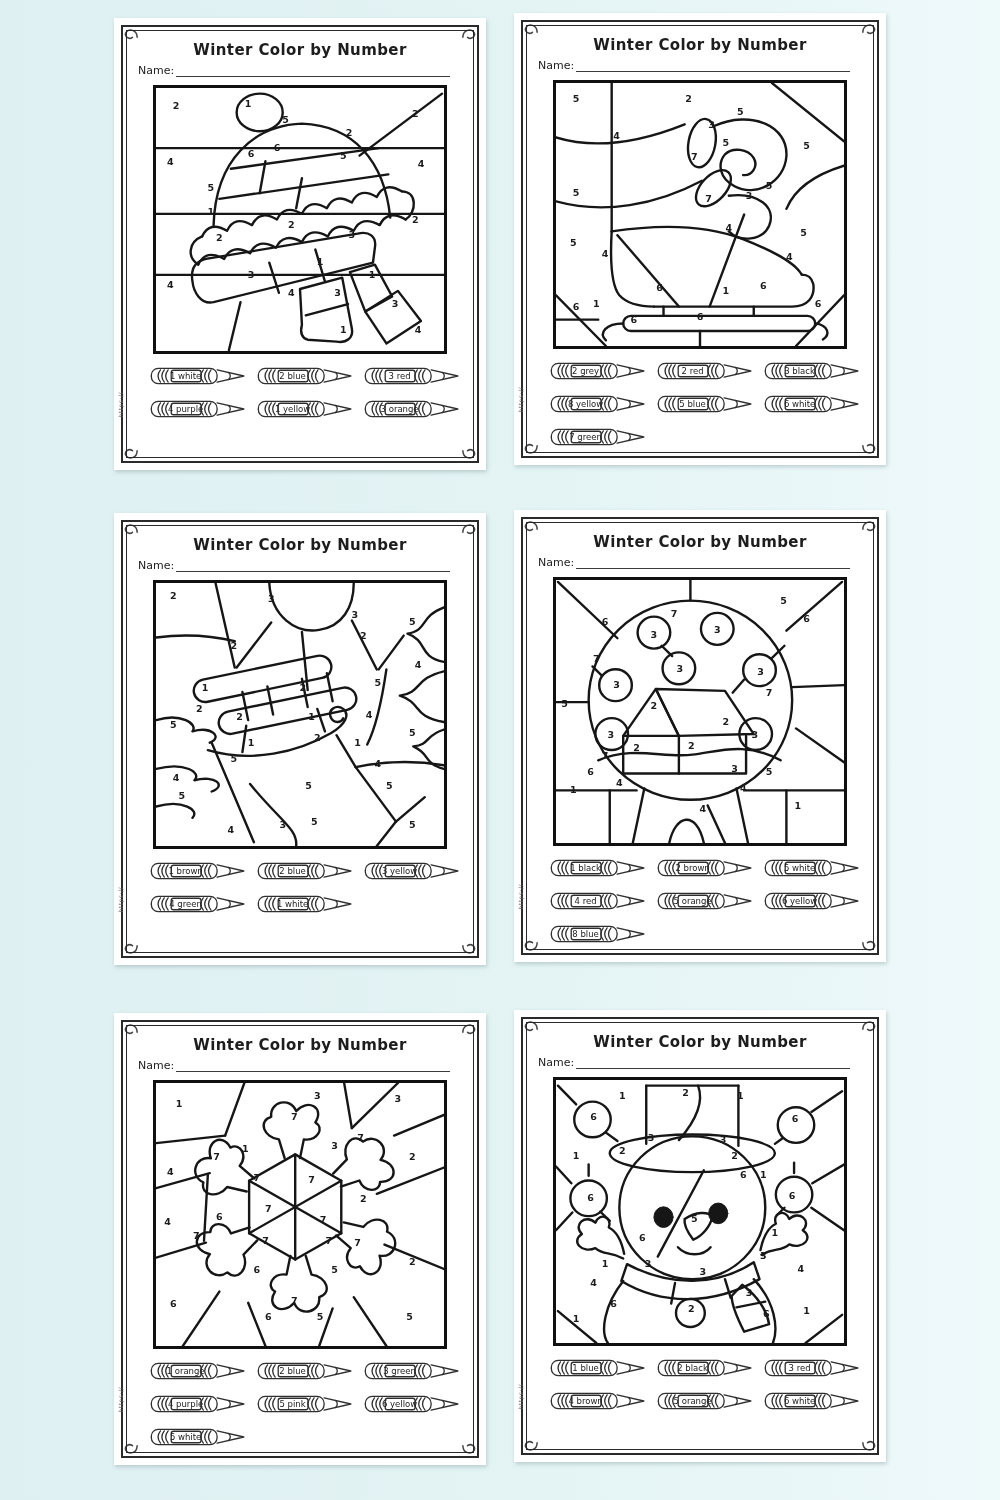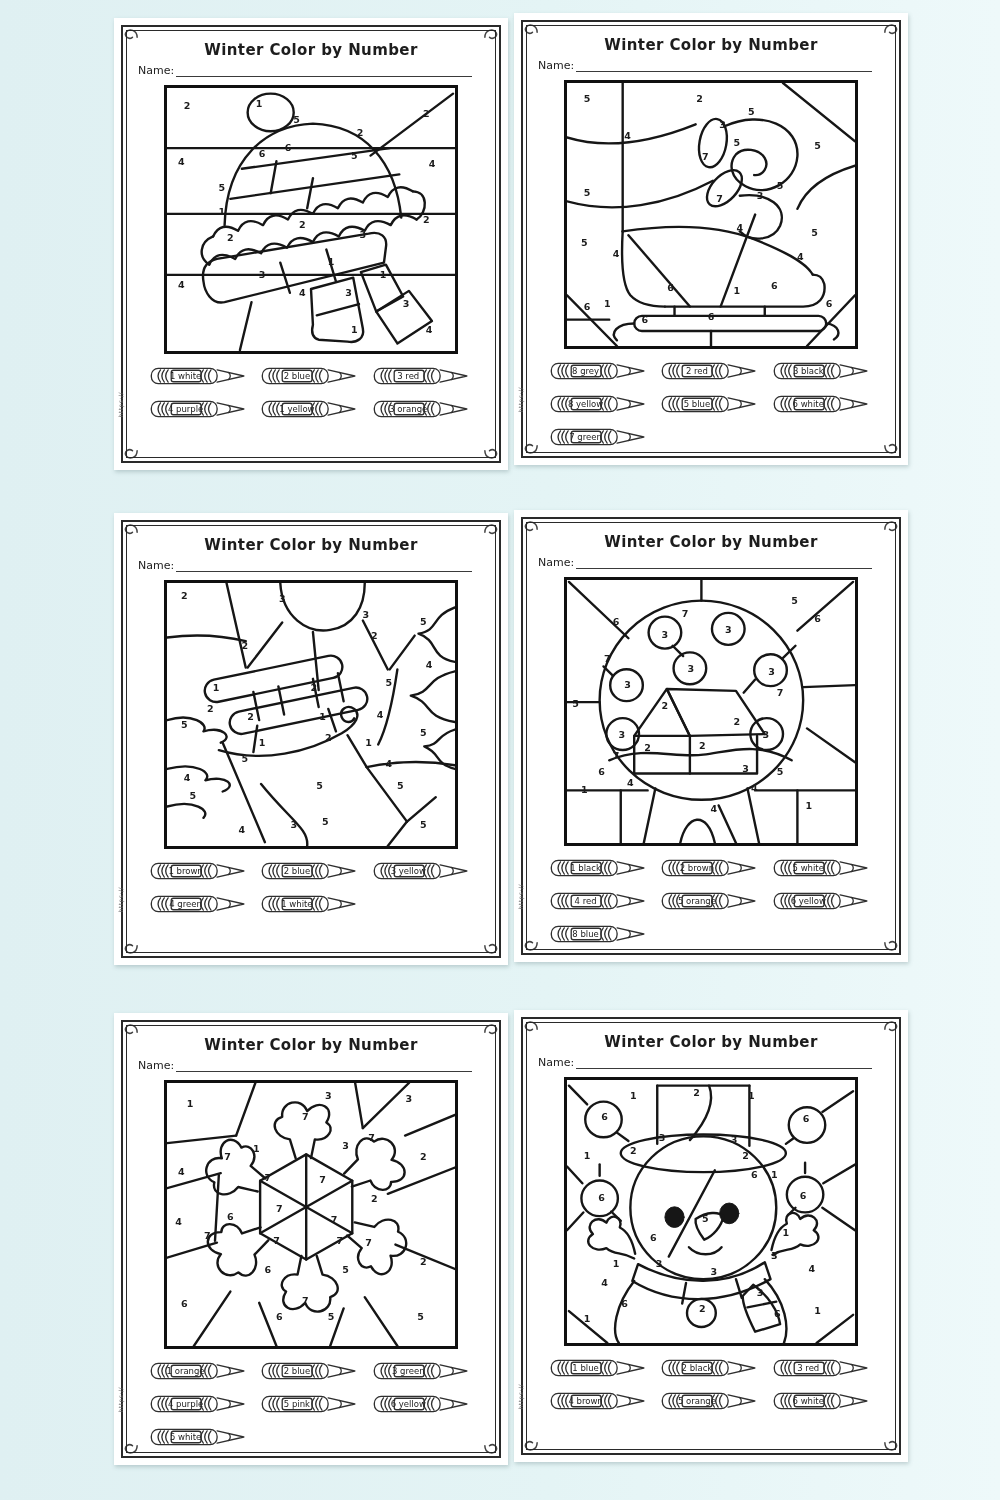--- a/index.html
+++ b/index.html
@@ -5,21 +5,20 @@
   html,body{margin:0;padding:0;}
   body{
     width:1000px;height:1500px;position:relative;
     background:linear-gradient(90deg,#dff0f2 0%, #e4f4f5 55%, #eef9fa 100%);
     font-family:"DejaVu Sans","Liberation Sans",sans-serif;
     overflow:hidden;
   }
   .page{
     position:absolute;width:372px;height:452px;background:#fff;
     box-shadow:1px 2px 4px rgba(60,90,95,.25);
-    padding-left:22px;
   }
   #p1{left:114px;top:18px}   #p2{left:514px;top:13px}
   #p3{left:114px;top:513px}  #p4{left:514px;top:510px}
   #p5{left:114px;top:1013px} #p6{left:514px;top:1010px}
   .frame{position:absolute;inset:7px;border:2px solid #2a2a2a;pointer-events:none}
   .frame2{position:absolute;inset:12px;border:1px solid #2a2a2a;pointer-events:none}
   .curl{position:absolute;width:15px;height:15px;opacity:.85}
   .curl path{stroke:#222;stroke-width:1.6;fill:none;stroke-linecap:round}
   .curl.tl{left:10px;top:9px}
   .curl.tr{right:10px;top:9px;transform:scaleX(-1)}
@@ -290,21 +289,21 @@
     <div class="legend">
         <div class="crayon">
           <svg class="crayon-svg" viewBox="0 0 132 34">
             <rect x="3" y="7" width="86" height="20" rx="9"></rect>
             <path d="M15,9 c-4,5 -4,11 0,16 M20,9 c-4,5 -4,11 0,16 M25,9 c-4,5 -4,11 0,16"></path>
             <rect x="29" y="9.5" width="39" height="15" rx="3"></rect>
             <path d="M71,9 c-4,5 -4,11 0,16 M76,9 c-4,5 -4,11 0,16 M81,9 c-4,5 -4,11 0,16"></path>
             <path d="M89,9 L124,17 L89,25"></path>
             <path d="M104,12.5 c3,2.5 3,6.5 0,9"></path>
           </svg>
-          <span class="crayon-label">8 grey</span>
+          <span class="crayon-label">2 grey</span>
         </div>
         <div class="crayon">
           <svg class="crayon-svg" viewBox="0 0 132 34">
             <rect x="3" y="7" width="86" height="20" rx="9"></rect>
             <path d="M15,9 c-4,5 -4,11 0,16 M20,9 c-4,5 -4,11 0,16 M25,9 c-4,5 -4,11 0,16"></path>
             <rect x="29" y="9.5" width="39" height="15" rx="3"></rect>
             <path d="M71,9 c-4,5 -4,11 0,16 M76,9 c-4,5 -4,11 0,16 M81,9 c-4,5 -4,11 0,16"></path>
             <path d="M89,9 L124,17 L89,25"></path>
             <path d="M104,12.5 c3,2.5 3,6.5 0,9"></path>
           </svg>

